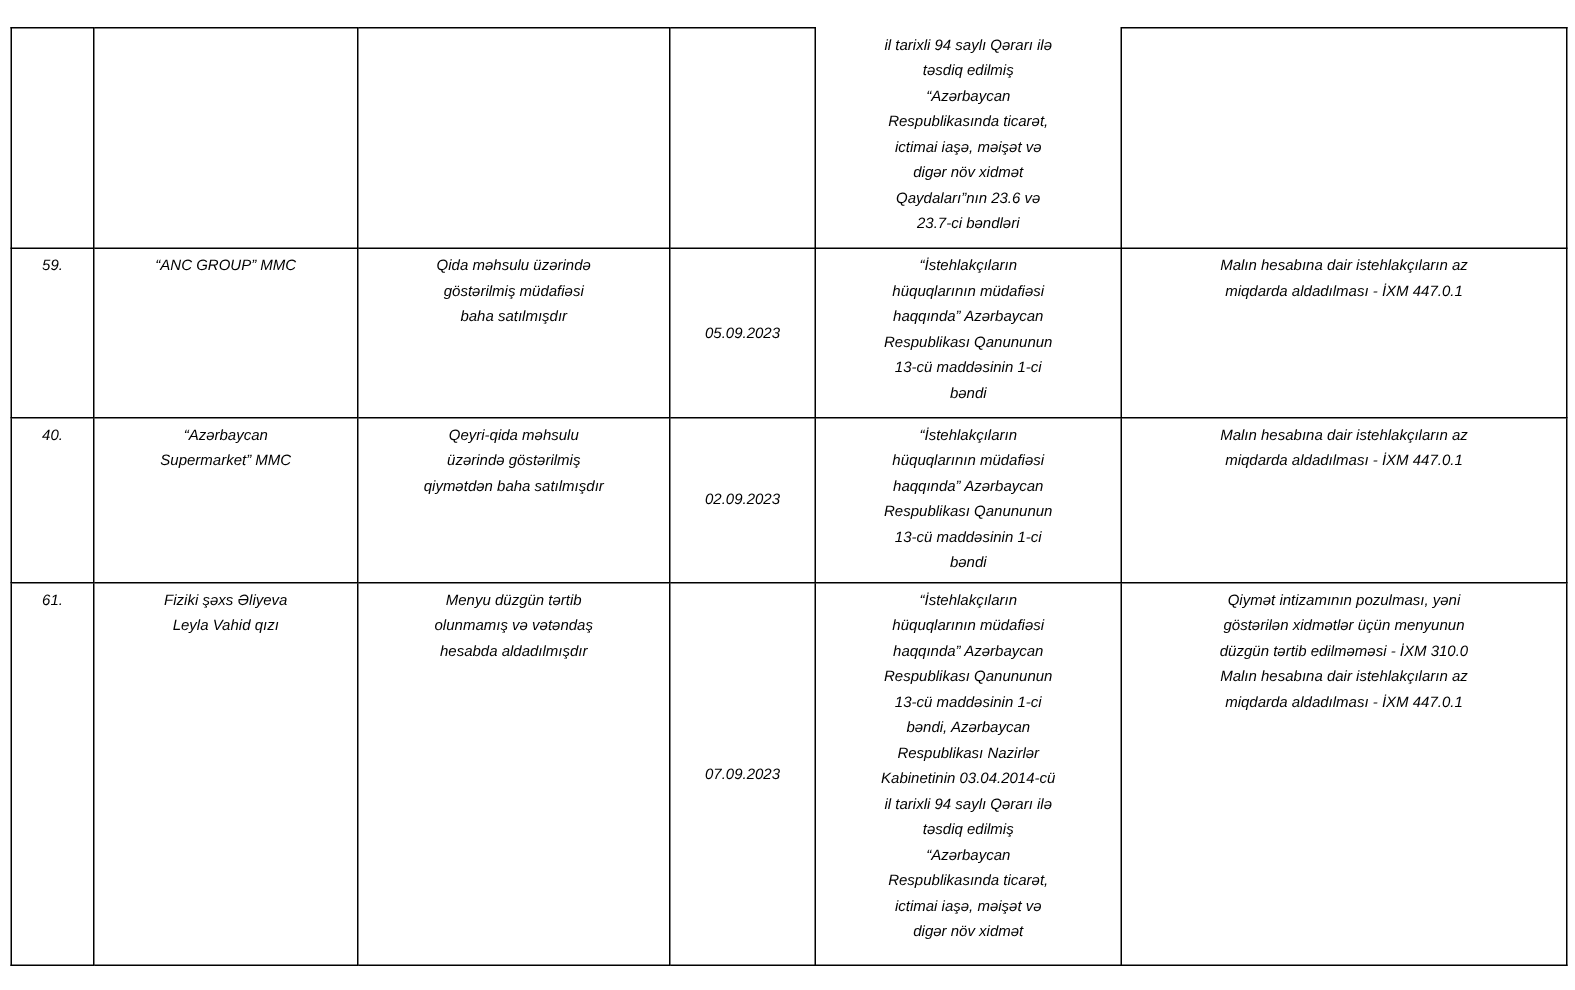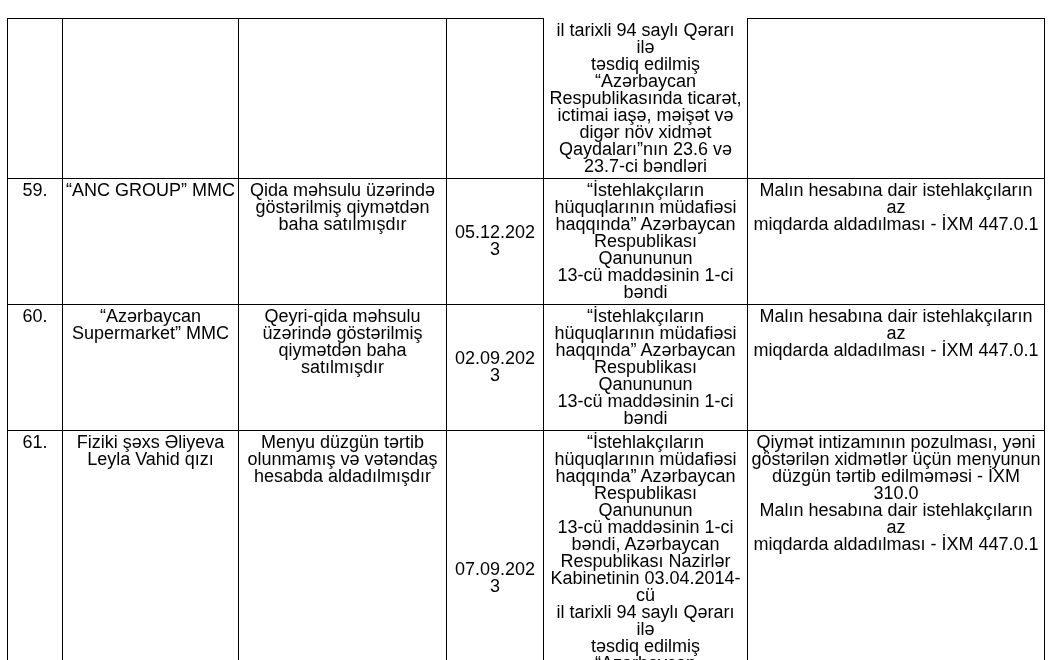--- a/index.html
+++ b/index.html
@@ -20,26 +20,27 @@
     left: 7px;
     top: 18px;
     width: 1037px;
     border-collapse: collapse;
     table-layout: fixed;
   }
   .doc-table td {
     border: 1px solid #000000;
     vertical-align: top;
     text-align: center;
-    font-size: 18px;
+    font-size: 10px;
     line-height: 17px;
     padding: 3px 3px;
     white-space: pre-line;
     overflow: hidden;
     word-wrap: break-word;
+    font-style: italic;
   }
   
   .doc-table td.col-num {
     padding-right: 3px;
   }
   
   .doc-table td.col-date {
     vertical-align: middle;
   }
   
@@ -77,34 +78,34 @@
 ictimai iaşə, məişət və
 digər növ xidmət
 Qaydaları”nın 23.6 və
 23.7-ci bəndləri</td>
       <td></td>
     </tr>
     <tr class="row-59">
       <td class="col-num">59.</td>
       <td>“ANC GROUP” MMC</td>
       <td>Qida məhsulu üzərində
-göstərilmiş qiymətdən
+göstərilmiş müdafiəsi
 baha satılmışdır</td>
-      <td class="col-date">05.12.2023</td>
+      <td class="col-date">05.09.2023</td>
       <td>“İstehlakçıların
 hüquqlarının müdafiəsi
 haqqında” Azərbaycan
 Respublikası Qanununun
 13-cü maddəsinin 1-ci
 bəndi</td>
       <td>Malın hesabına dair istehlakçıların az
 miqdarda aldadılması - İXM 447.0.1</td>
     </tr>
     <tr class="row-60">
-      <td class="col-num">60.</td>
+      <td class="col-num">40.</td>
       <td>“Azərbaycan
 Supermarket” MMC</td>
       <td>Qeyri-qida məhsulu
 üzərində göstərilmiş
 qiymətdən baha satılmışdır</td>
       <td class="col-date">02.09.2023</td>
       <td>“İstehlakçıların
 hüquqlarının müdafiəsi
 haqqında” Azərbaycan
 Respublikası Qanununun

